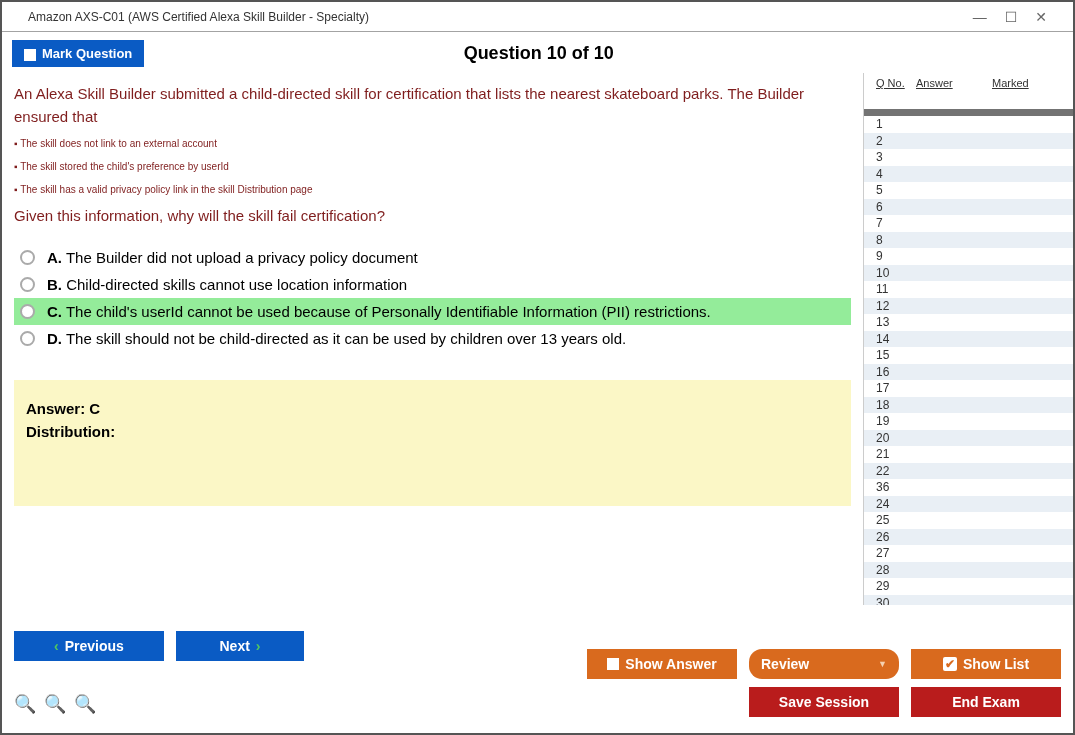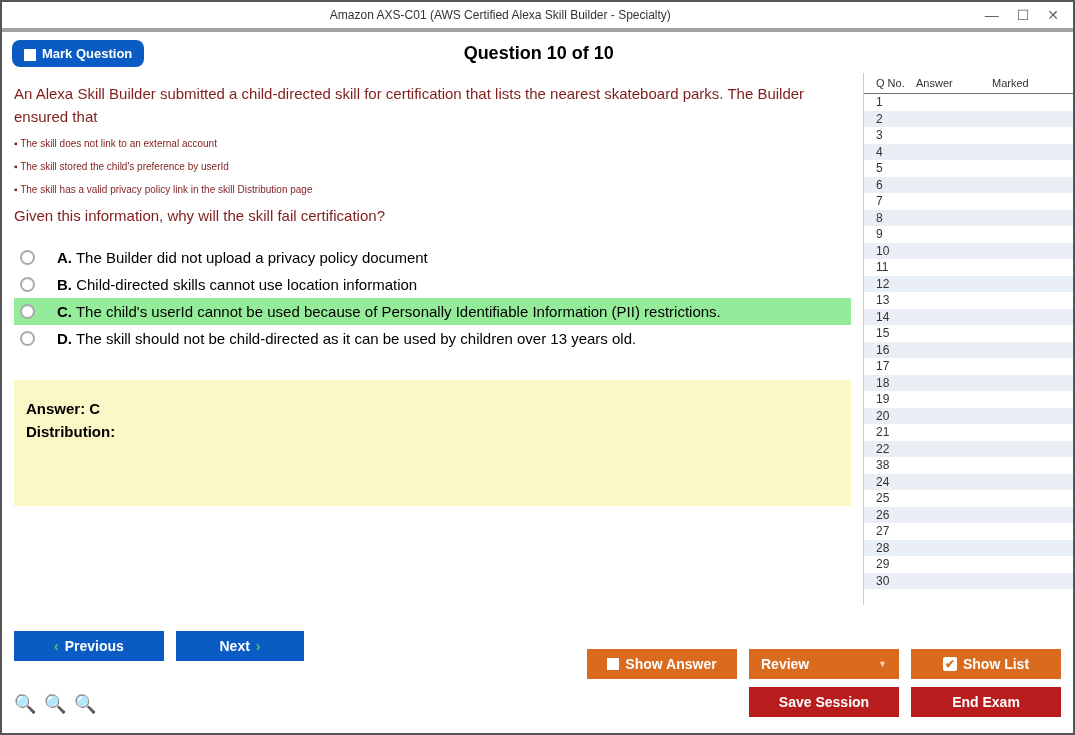--- a/index.html
+++ b/index.html
@@ -1,55 +1,55 @@
 <!DOCTYPE html>
 <html><head>
 <meta charset="utf-8">
 <style>
 * { box-sizing: border-box; margin: 0; padding: 0; }
 body { font-family: Arial, sans-serif; font-size: 13px; background: #fff; }
 .window { width: 1075px; height: 735px; border: 2px solid #555; display: flex; flex-direction: column; position: relative; }
-.titlebar { display: flex; align-items: center; height: 30px; padding: 0 14px; border-bottom: 4px solid #a3a3a3; text-align: center; }
+.titlebar { display: flex; align-items: center; height: 30px; padding: 0 26px; border-bottom: 1px solid #a3a3a3; }
 .titlebar-title { flex: 1; color: #333; font-size: 12px; }
 .win-controls { display: flex; gap: 18px; color: #666; }
 .win-controls span { cursor: default; font-size: 14px; }
 .headerbar { display: flex; align-items: center; padding: 8px 10px 6px 10px; }
-.mark-btn { background: #0a5bc4; color: #fff; padding: 6px 12px; font-weight: bold; display: inline-flex; align-items: flex-end; gap: 6px; cursor: pointer; font-size: 13px; border-radius: 8px; }
+.mark-btn { background: #0a5bc4; color: #fff; padding: 6px 12px; font-weight: bold; display: inline-flex; align-items: flex-end; gap: 6px; cursor: pointer; font-size: 13px; }
 .mark-box { width: 12px; height: 12px; background: #fff; display: inline-block; }
 .qtitle { flex: 1; text-align: center; font-size: 18px; font-weight: bold; margin-left:-130px; }
 .body { flex: 1; display: flex; overflow: hidden; }
 .main { flex: 1; padding: 4px 12px 8px 12px; overflow: auto; display: flex; flex-direction: column; }
 .question-text { font-size: 15px; color: #7f1d1d; line-height: 1.5; }
 .question-text p { margin: 6px 0; }
 .bullets { margin: 6px 0 6px 0; }
 .bullets div { font-size: 10px; margin: 8px 0; }
 .options { margin-top: 10px; }
-.option { display: flex; align-items: center; padding: 5px 6px; font-size: 15px; gap: 22px; cursor: pointer; }
+.option { display: flex; align-items: center; padding: 5px 6px; font-size: 15px; gap: 12px; cursor: pointer; }
 .option.correct { background: #94ec9a; }
 .radio { width: 15px; height: 15px; border: 2px solid #aaa; border-radius: 50%; flex-shrink: 0; background:#fff; }
 .answer-box { margin-top: 28px; background: #fbf7c6; padding: 14px 12px 60px 12px; font-size: 15px; }
 .answer-box p { margin: 6px 0; font-weight: bold; }
 .sidepanel { width: 210px; border-left: 1px solid #ccc; display: flex; flex-direction: column; }
-.sidehead { display: flex; font-size: 11px; color: #333; padding: 4px 6px 4px 12px; border-bottom: 1px solid #737373; }
+.sidehead { display: flex; font-size: 11px; color: #333; padding: 4px 6px 20px 12px; border-bottom: 7px solid #737373; text-decoration: underline; }
 .sidehead .c1 { width: 40px; }
 .sidehead .c2 { width: 76px; }
 .sidehead .c3 { flex: 1; }
 .qlist { flex: 1; overflow-y: scroll; }
 .qrow { display: flex; padding: 0 6px 0 12px; height: 16.5px; align-items: center; font-size: 12px; color: #333; }
 .qrow.alt { background: #e9eff5; }
 .footer { padding: 8px 12px; }
 .footer-row { display: flex; align-items: center; gap: 12px; margin-bottom: 8px; }
 .btn { display: inline-flex; align-items: center; justify-content: center; height: 30px; color: #fff; font-weight: bold; font-size: 14px; cursor: pointer; gap: 6px; }
 .btn-blue { background: #0a5bc4; }
 .btn-orange { background: #d96a1e; margin-top: 36px; }
 .btn-dark { background: #b91c1c; }
 .w-prev { width: 150px; }
 .w-next { width: 128px; }
 .w-show { width: 150px; }
-.w-review { width: 150px; justify-content: space-between; padding: 0 12px; }
+.w-review { width: 150px; justify-content: space-between; padding: 0 12px; border-radius: 13px; }
 .w-showlist { width: 150px; }
 .w-save { width: 150px; }
 .w-end { width: 150px; }
 .spacer { flex: 1; }
 .chev { font-size: 14px; font-weight: bold; }
 .chev.green { color: #4fc75f; }
 .check-ico { width: 14px; height: 14px; background:#fff; color:#d96a1e; display:inline-flex; align-items:center; justify-content:center; font-size:12px; border-radius:2px; font-weight:bold; }
 .sq-ico { width: 12px; height: 12px; background:#fff; display:inline-block; }
 .down-tri { font-size: 9px; color: #f5d0b0; }
 .zoom-icons { display:flex; gap:8px; color:#666; align-items:center; margin-top:4px; }
@@ -135,21 +135,21 @@
           <div class="qrow">13</div>
           <div class="qrow alt">14</div>
           <div class="qrow">15</div>
           <div class="qrow alt">16</div>
           <div class="qrow">17</div>
           <div class="qrow alt">18</div>
           <div class="qrow">19</div>
           <div class="qrow alt">20</div>
           <div class="qrow">21</div>
           <div class="qrow alt">22</div>
-          <div class="qrow">38</div>
+          <div class="qrow">36</div>
           <div class="qrow alt">24</div>
           <div class="qrow">25</div>
           <div class="qrow alt">26</div>
           <div class="qrow">27</div>
           <div class="qrow alt">28</div>
           <div class="qrow">29</div>
           <div class="qrow alt">30</div>
         </div>
     </div>
   </div>

